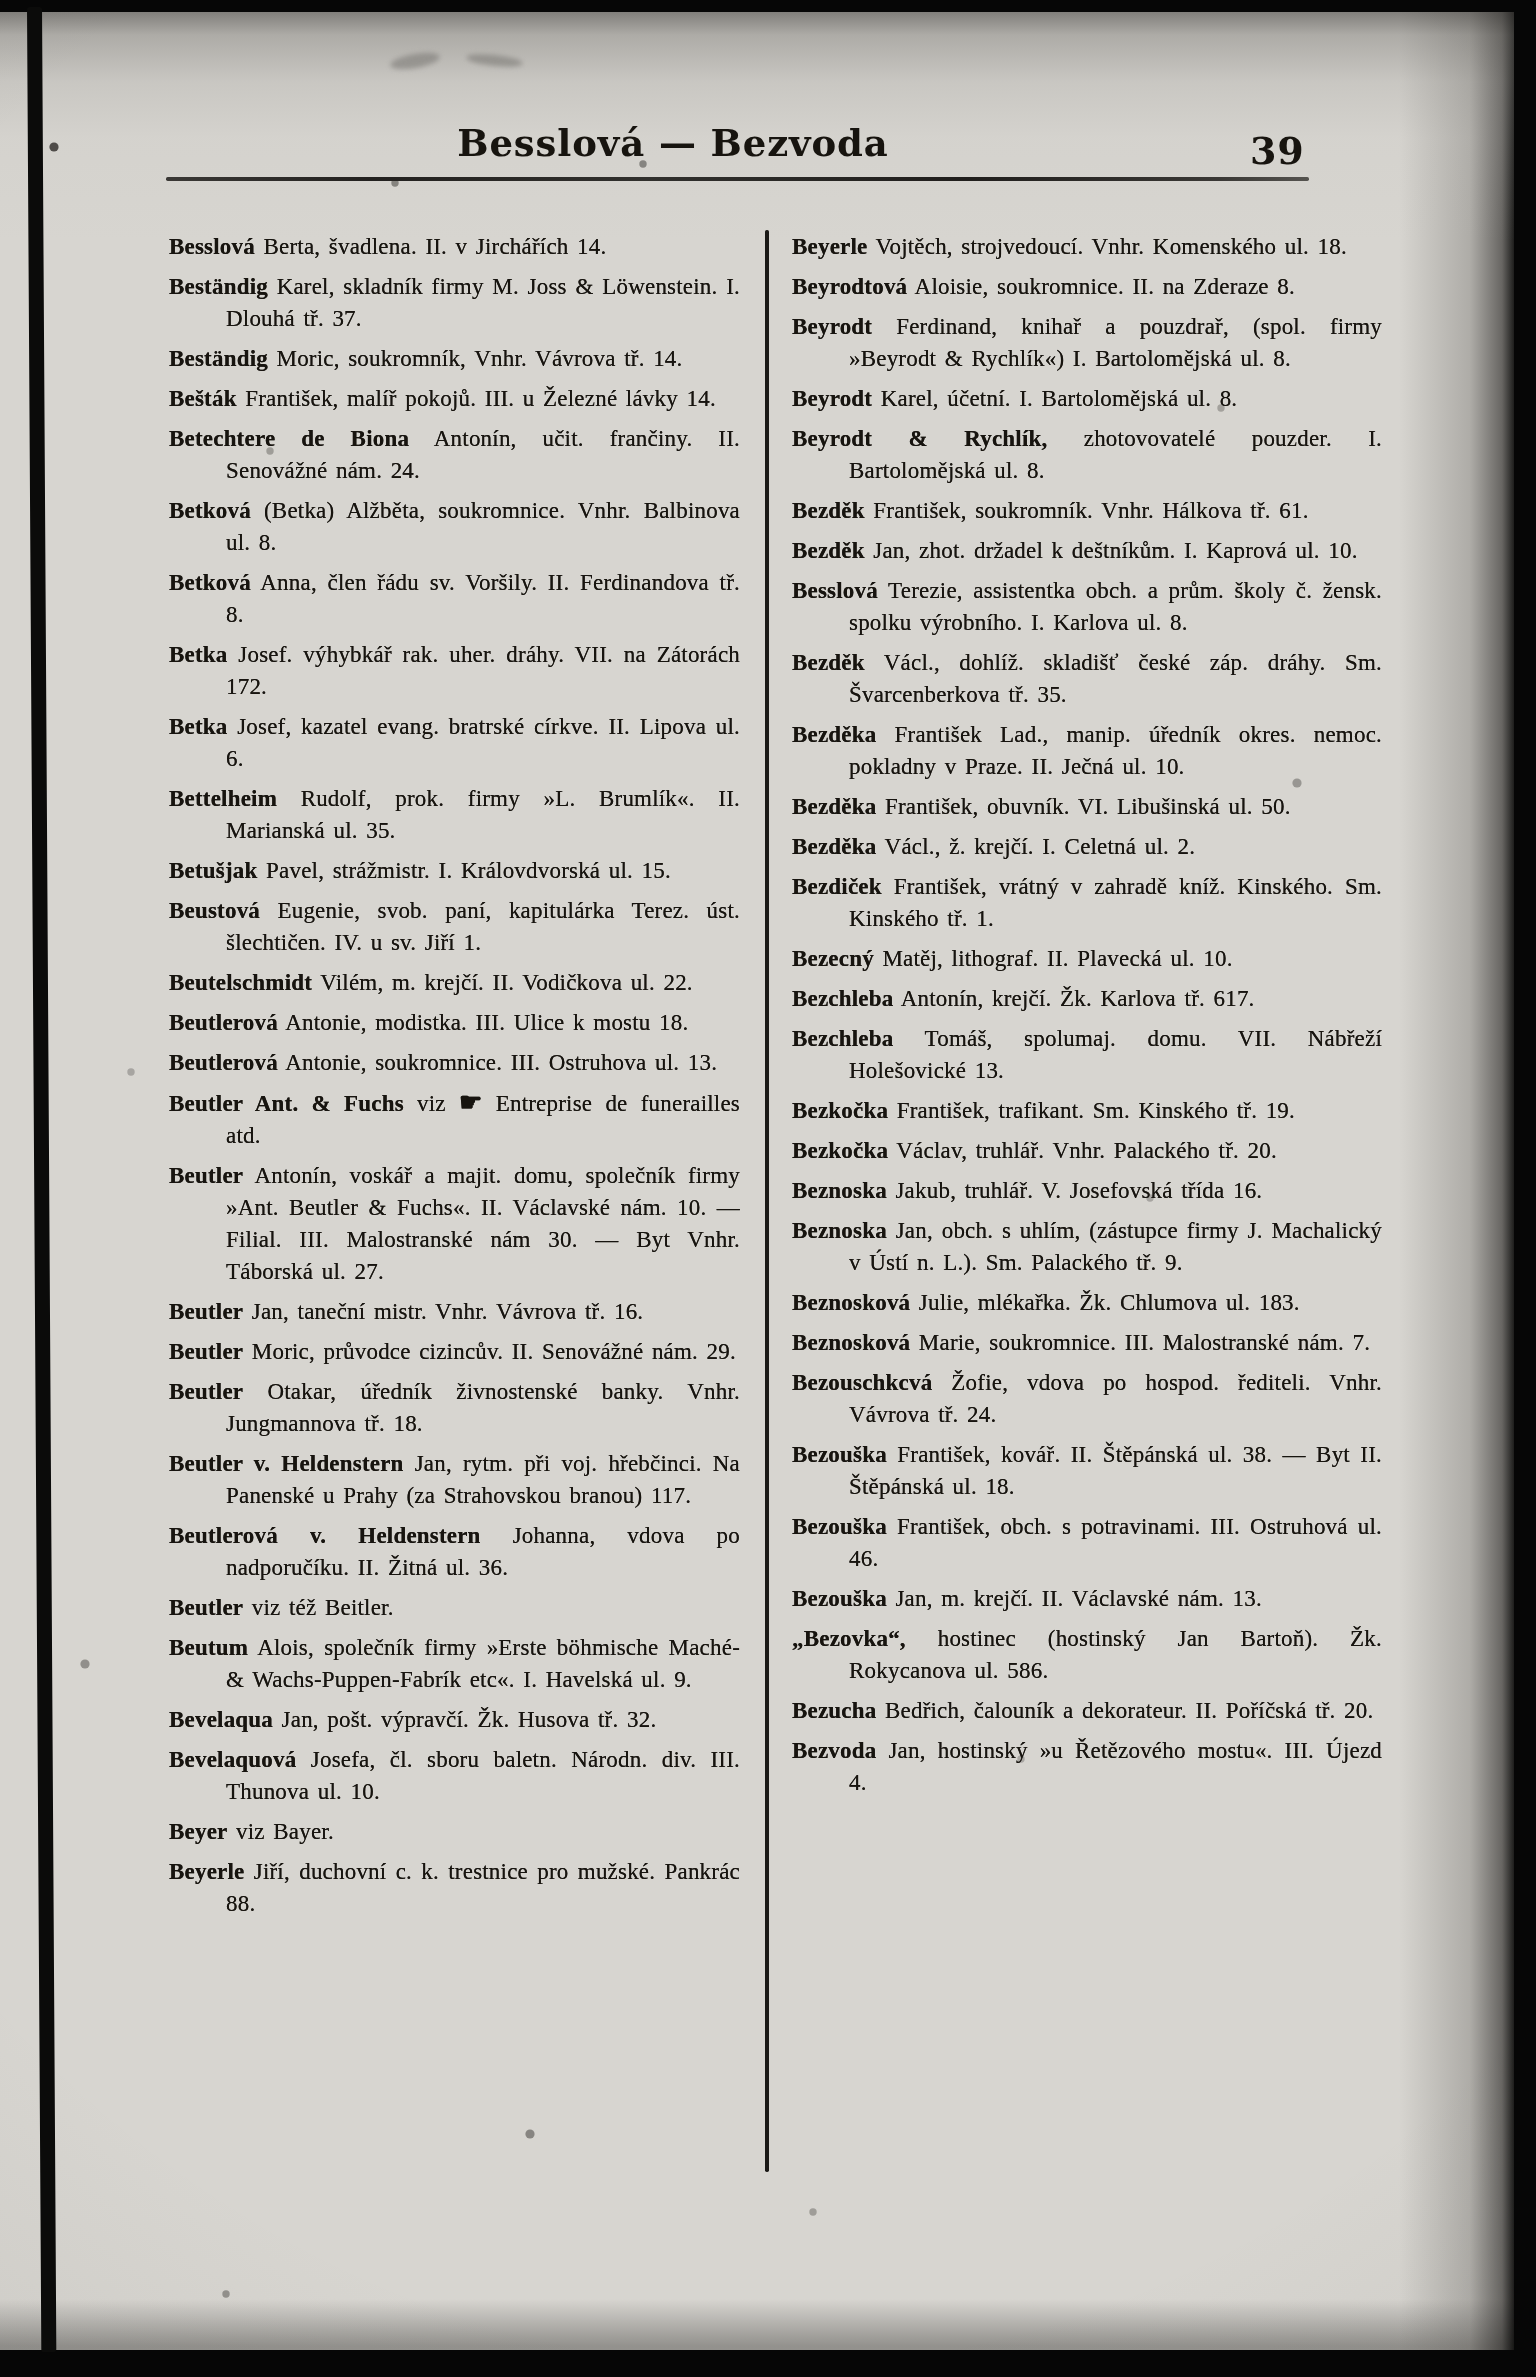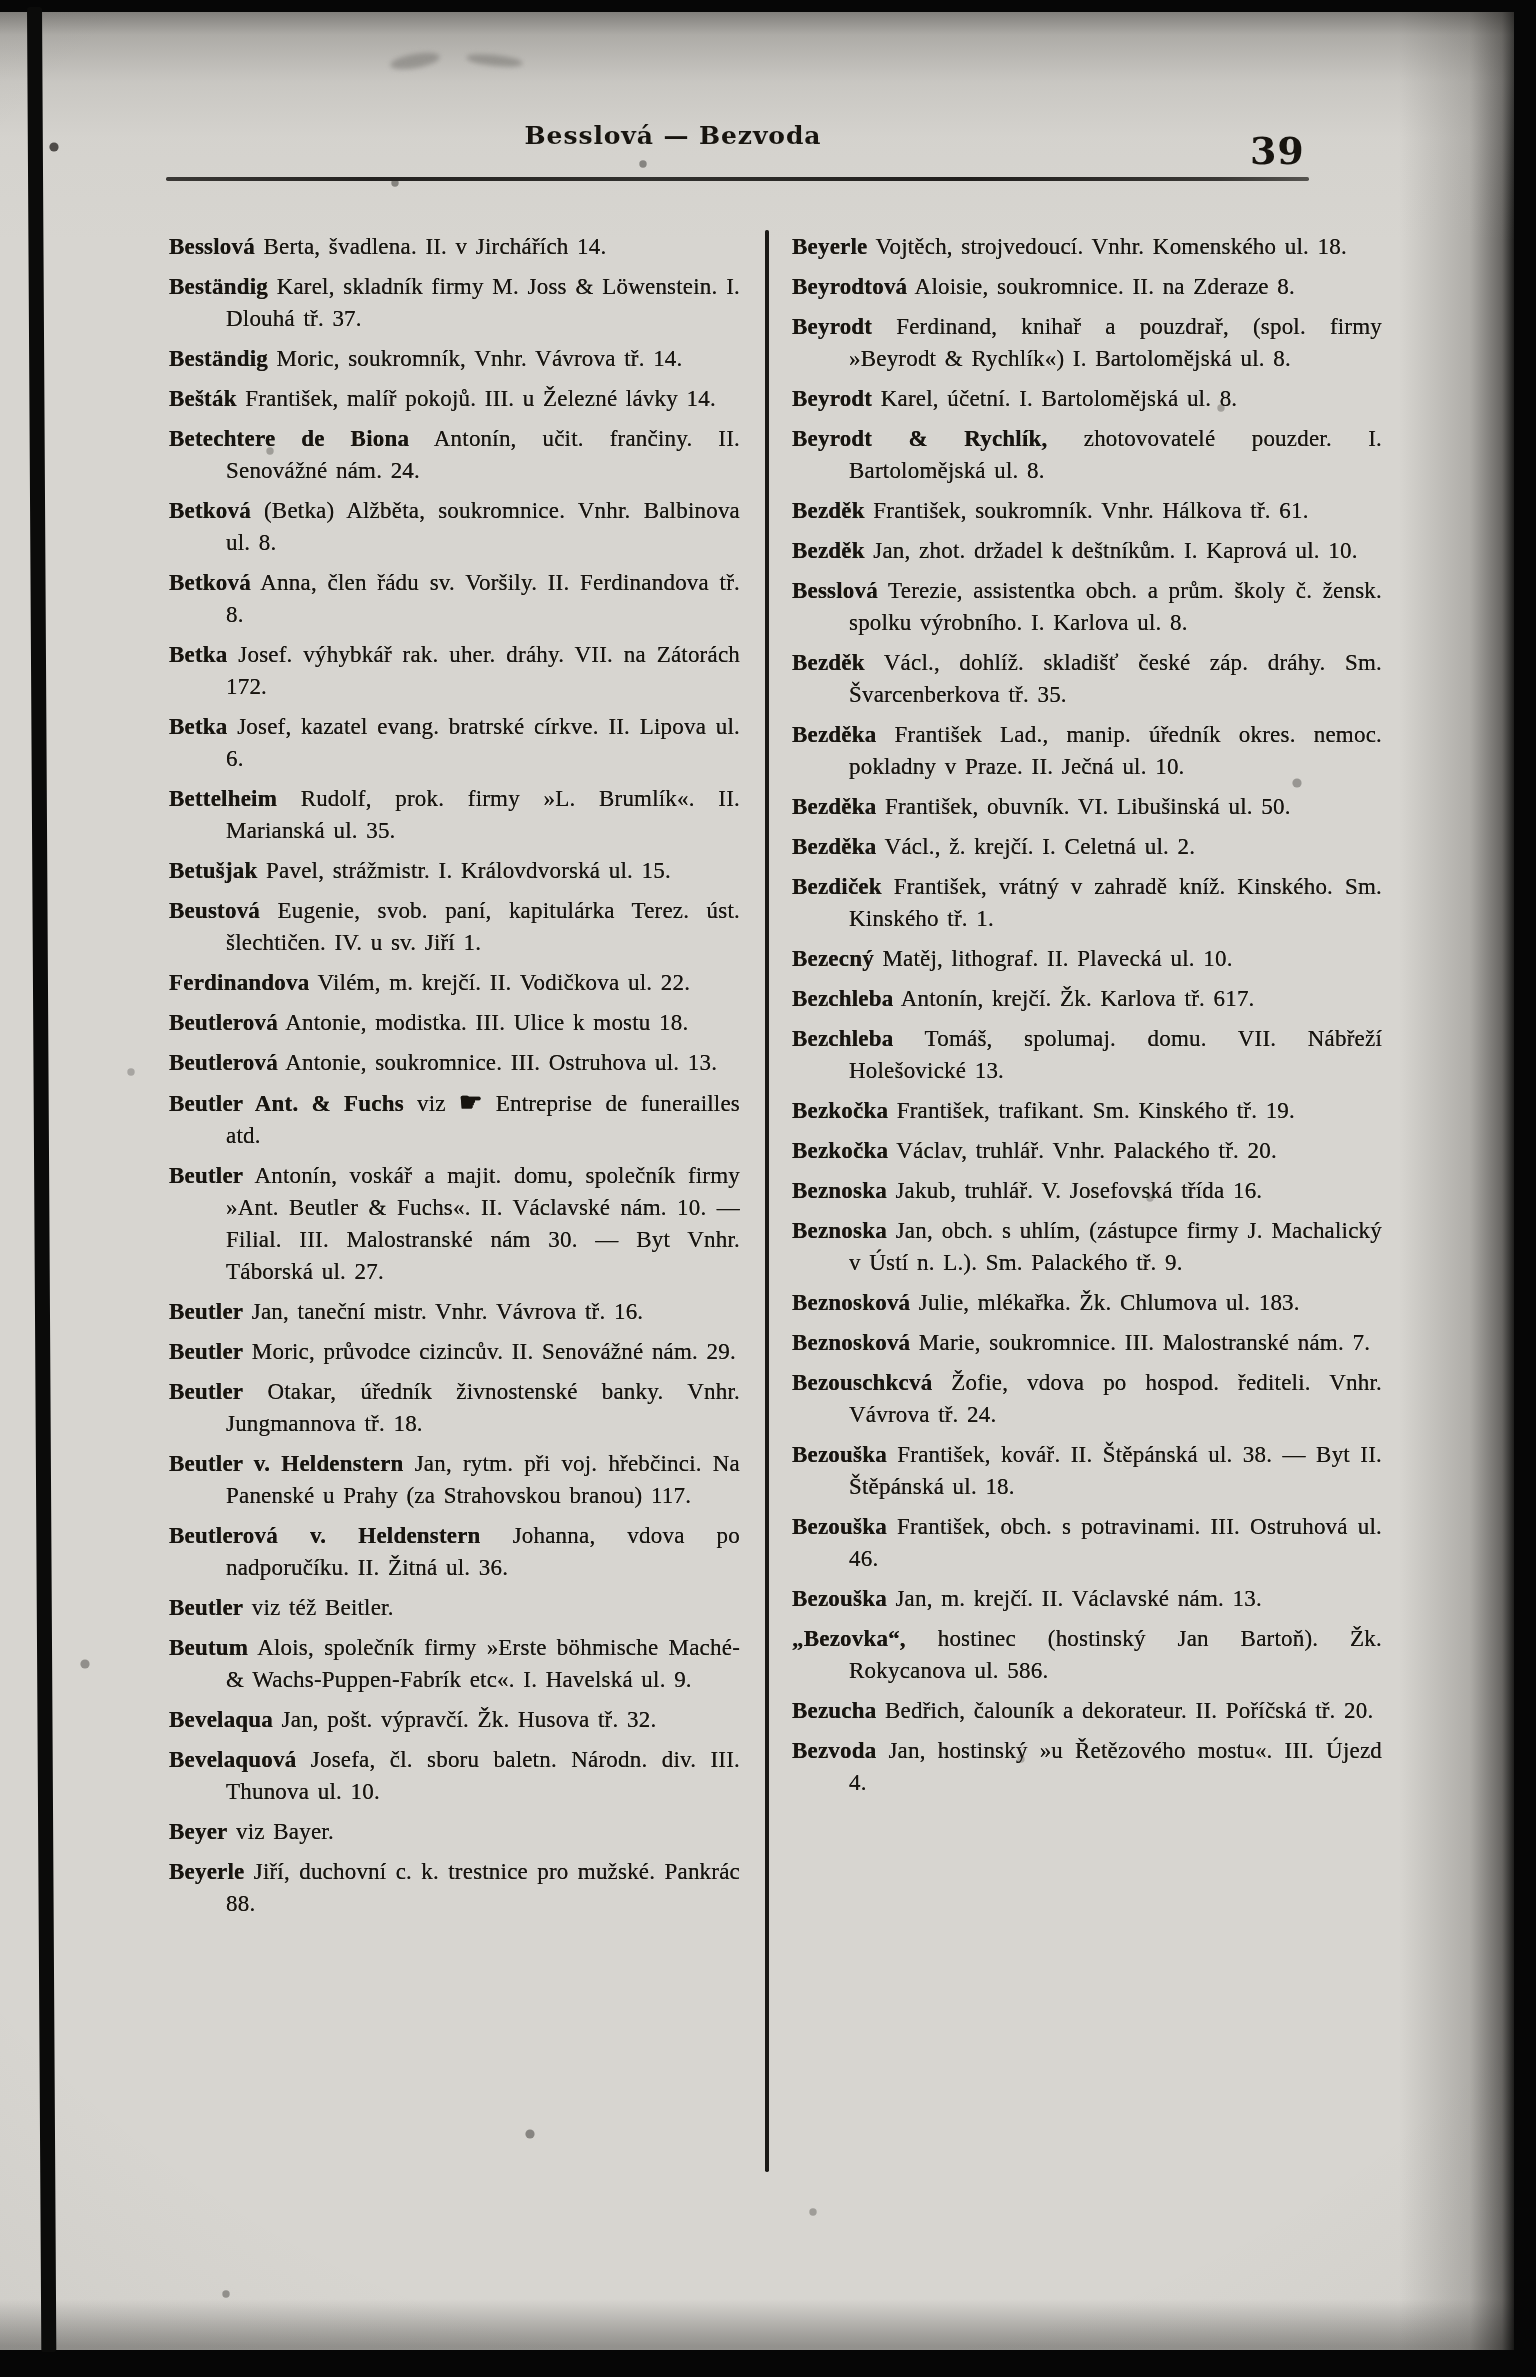--- a/index.html
+++ b/index.html
@@ -43,21 +43,21 @@
       1219px 406px 0 1.7px rgba(100,98,94,.45),
       1295px 781px 0 2.6px rgba(90,88,84,.5),
       1148px 1196px 0 1.7px rgba(95,93,89,.4),
       528px 2132px 0 2.6px rgba(70,68,64,.55),
       811px 2210px 0 1.7px rgba(90,88,84,.45),
       1019px 1757px 0 1.7px rgba(100,98,94,.4),
       224px 2292px 0 1.7px rgba(80,78,74,.5);
   }
   .hdr-title{
     position:absolute;left:371px;top:121px;width:604px;
-    text-align:center;font-weight:bold;font-size:25px;letter-spacing:0.9px;
+    text-align:center;font-weight:bold;font-size:37px;letter-spacing:0.9px;
   }
   .hdr-num{
     position:absolute;left:1250px;top:128px;
     font-weight:bold;font-size:38px;letter-spacing:0.9px;
   }
   .hdr-rule{
     position:absolute;left:166px;top:177px;width:1143px;height:3.5px;
     background:linear-gradient(90deg,#3a3835 0%,#23211f 18%,#31302d 42%,#201e1c 70%,#3a3835 92%,#55534f 100%);
     border-radius:1.7px;
   }
@@ -101,21 +101,21 @@
       <p class="entry"><span class="nm">Beständig</span> <span>Moric, soukromník, Vnhr. Vávrova tř. 14.</span></p>
       <p class="entry"><span class="nm">Bešták</span> <span>František, malíř pokojů. III. u Železné lávky 14.</span></p>
       <p class="entry"><span class="nm">Betechtere de Biona</span> <span>Antonín, učit. frančiny. II. Senovážné nám. 24.</span></p>
       <p class="entry"><span class="nm">Betková</span> <span>(Betka) Alžběta, soukromnice. Vnhr. Balbinova ul. 8.</span></p>
       <p class="entry"><span class="nm">Betková</span> <span>Anna, člen řádu sv. Voršily. II. Ferdinandova tř. 8.</span></p>
       <p class="entry"><span class="nm">Betka</span> <span>Josef. výhybkář rak. uher. dráhy. VII. na Zátorách 172.</span></p>
       <p class="entry"><span class="nm">Betka</span> <span>Josef, kazatel evang. bratrské církve. II. Lipova ul. 6.</span></p>
       <p class="entry"><span class="nm">Bettelheim</span> <span>Rudolf, prok. firmy »L. Brumlík«. II. Marianská ul. 35.</span></p>
       <p class="entry"><span class="nm">Betušjak</span> <span>Pavel, strážmistr. I. Královdvorská ul. 15.</span></p>
       <p class="entry"><span class="nm">Beustová</span> <span>Eugenie, svob. paní, kapitulárka Terez. úst. šlechtičen. IV. u sv. Jiří 1.</span></p>
-      <p class="entry"><span class="nm">Ferdinandova</span> <span>Vilém, m. krejčí. II. Vodičkova ul. 22.</span></p>
+      <p class="entry"><span class="nm">Beutelschmidt</span> <span>Vilém, m. krejčí. II. Vodičkova ul. 22.</span></p>
       <p class="entry"><span class="nm">Beutlerová</span> <span>Antonie, modistka. III. Ulice k mostu 18.</span></p>
       <p class="entry"><span class="nm">Beutlerová</span> <span>Antonie, soukromnice. III. Ostruhova ul. 13.</span></p>
       <p class="entry"><span class="nm">Beutler Ant. &amp; Fuchs</span> <span>viz</span> <span class="glyph">☛</span> <span>Entreprise de funerailles atd.</span></p>
       <p class="entry"><span class="nm">Beutler</span> <span>Antonín, voskář a majit. domu, společník firmy »Ant. Beutler &amp; Fuchs«. II. Václavské nám. 10. — Filial. III. Malostranské nám 30. — Byt Vnhr. Táborská ul. 27.</span></p>
       <p class="entry"><span class="nm">Beutler</span> <span>Jan, taneční mistr. Vnhr. Vávrova tř. 16.</span></p>
       <p class="entry"><span class="nm">Beutler</span> <span>Moric, průvodce cizincův. II. Senovážné nám. 29.</span></p>
       <p class="entry"><span class="nm">Beutler</span> <span>Otakar, úředník živnostenské banky. Vnhr. Jungmannova tř. 18.</span></p>
       <p class="entry"><span class="nm">Beutler v. Heldenstern</span> <span>Jan, rytm. při voj. hřebčinci. Na Panenské u Prahy (za Strahovskou branou) 117.</span></p>
       <p class="entry"><span class="nm">Beutlerová v. Heldenstern</span> <span>Johanna, vdova po nadporučíku. II. Žitná ul. 36.</span></p>
       <p class="entry"><span class="nm">Beutler</span> <span>viz též Beitler.</span></p>

